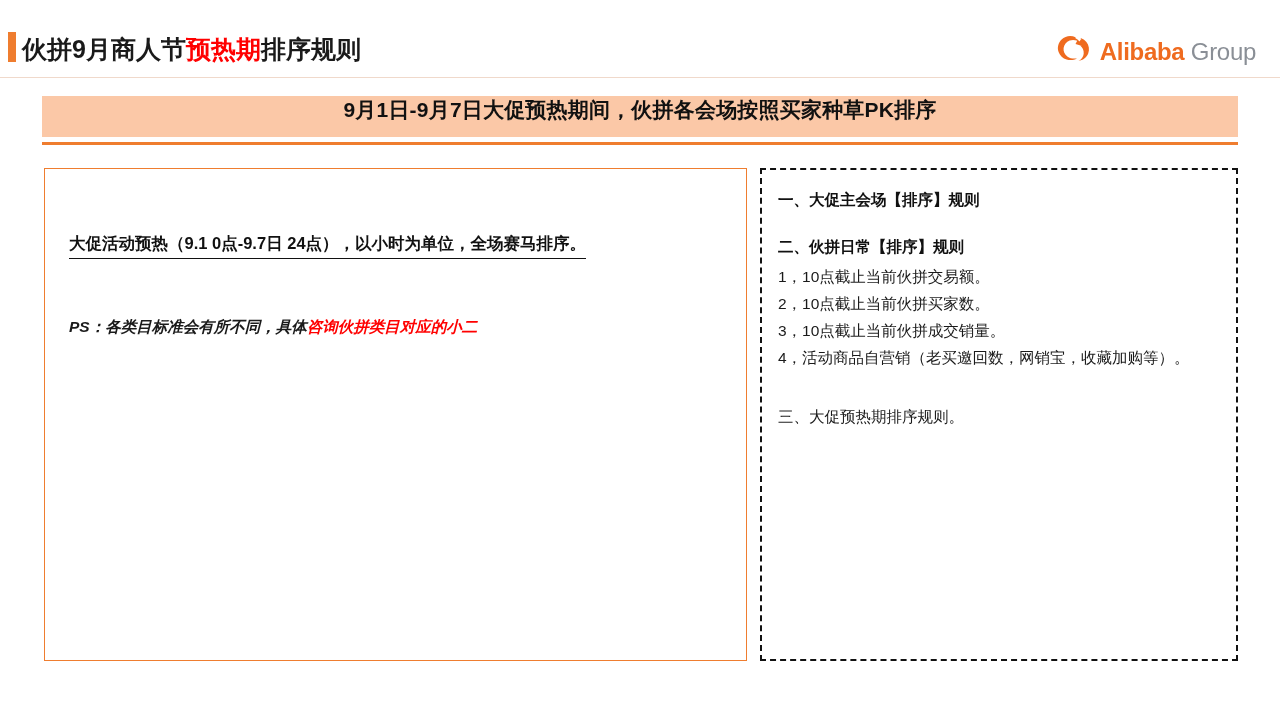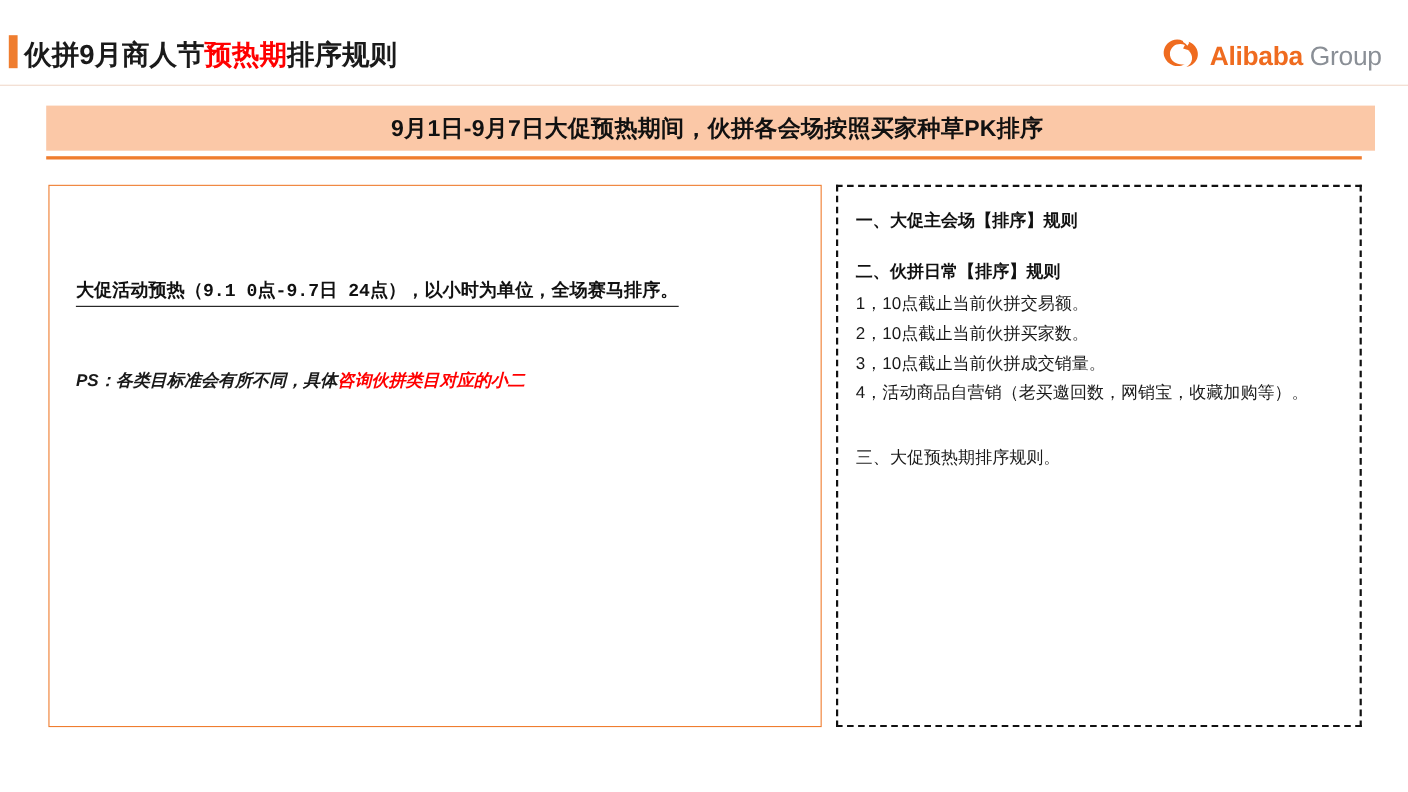--- a/index.html
+++ b/index.html
@@ -82,23 +82,21 @@
 
   
   .banner {
     position: absolute;
     left: 42px;
     top: 96px;
     width: 1196px;
     height: 41px;
     background: #fbc8a7;
     display: flex;
-    align-items: center;
     justify-content: center;
-    padding-left: 12px;
   }
   .banner-text {
     font-size: 21px;
     font-weight: bold;
     color: #111111;
     letter-spacing: 0.2px;
     white-space: nowrap;
   }
   .banner-underline {
     position: absolute;
@@ -123,25 +121,24 @@
   .lp-title {
     font-size: 16.5px;
     font-weight: bold;
     color: #111;
     margin: 6px 0 0 10px;
   }
   .lp-sub {
     font-size: 16.5px;
     font-weight: bold;
     color: #111;
-    margin-top: 62px;
+    margin-top: 42px;
     display: inline-block;
     border-bottom: 1.5px solid #111;
     padding-bottom: 3px;
-    font-family: Liberation Mono, monospace;
   }
   .lp-factors {
     font-size: 15.5px;
     color: #1a1a1a;
     margin-top: 34px;
     line-height: 1.6;
   }
   .lp-key {
     font-size: 15.5px;
     color: #1a1a1a;

